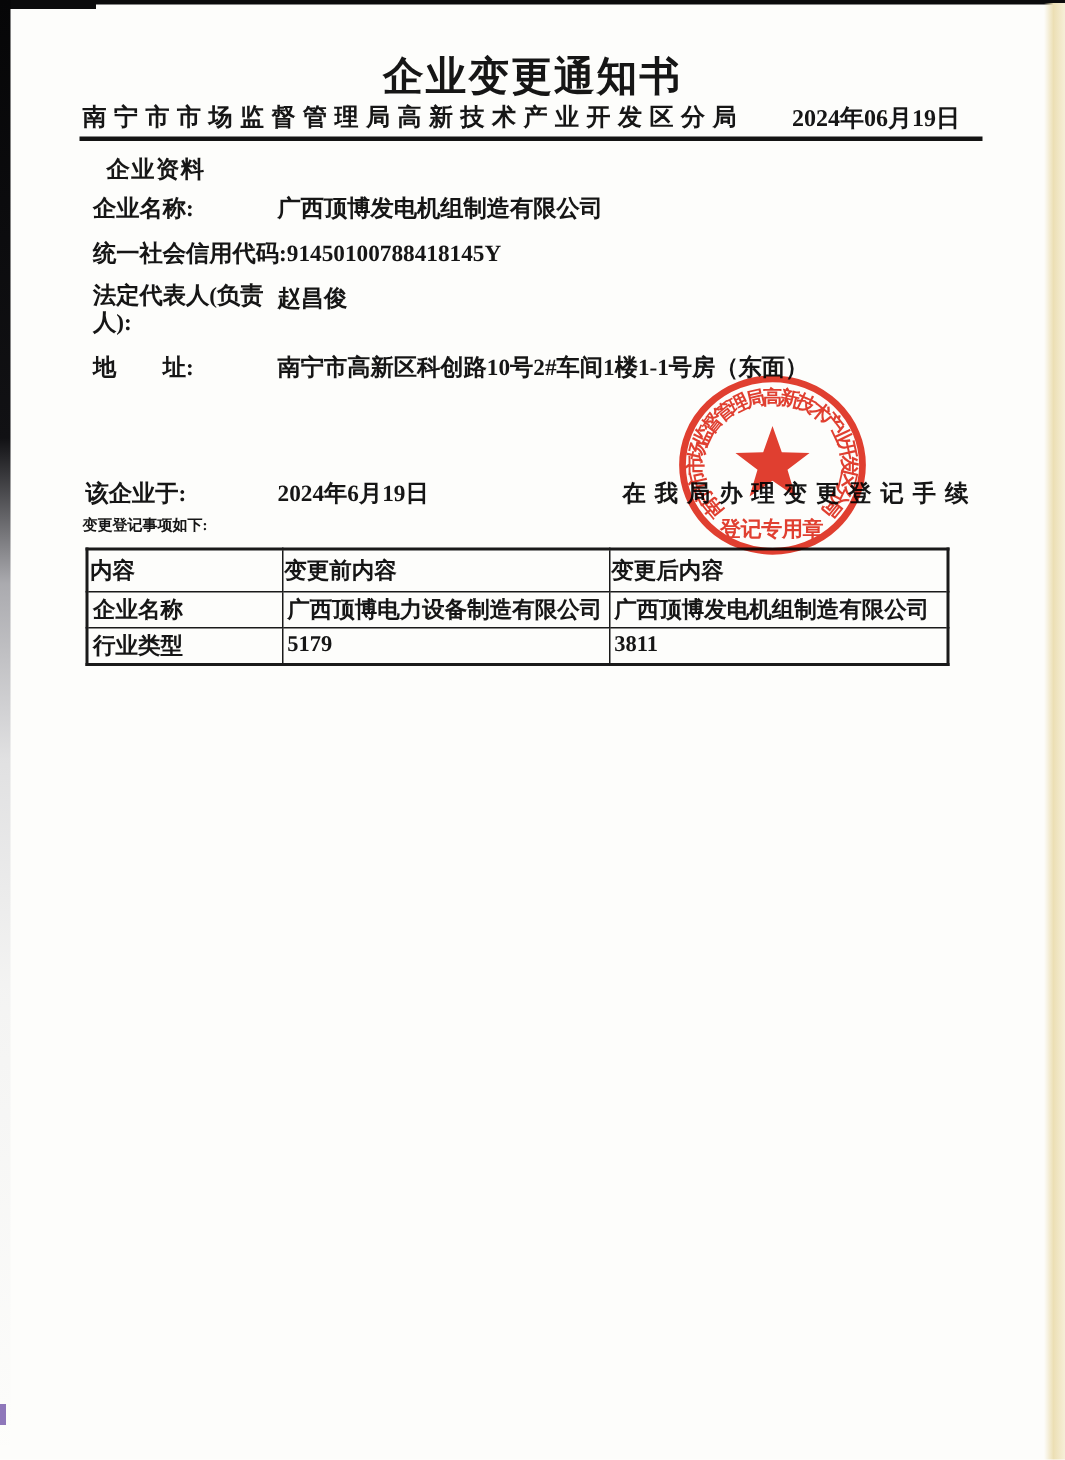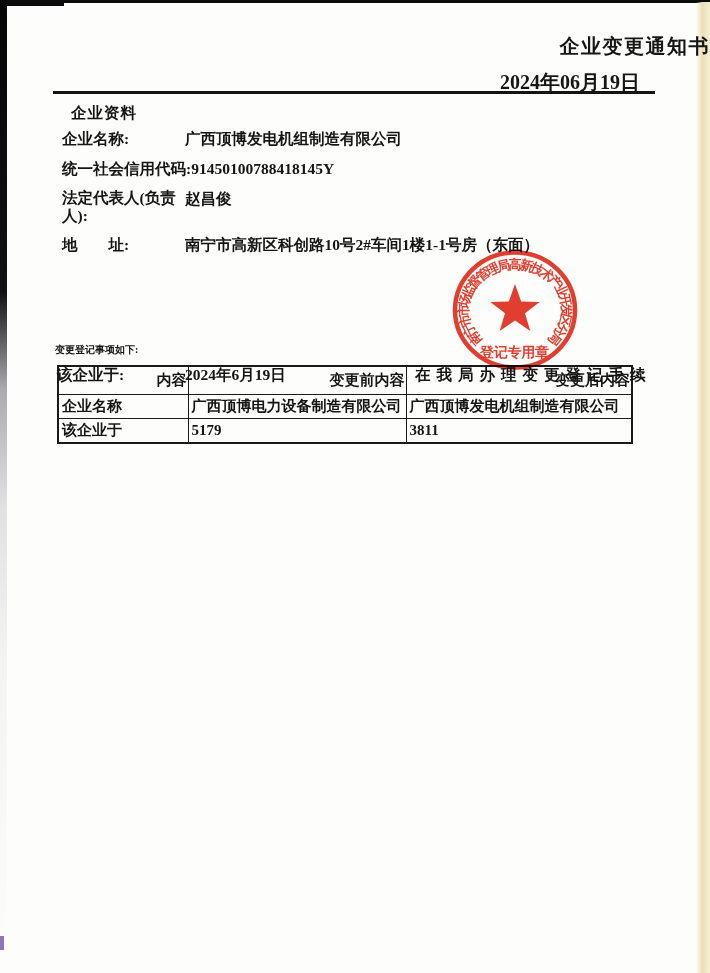--- a/index.html
+++ b/index.html
@@ -19,56 +19,56 @@
     background:linear-gradient(180deg,#060607 0%,#111114 30%,rgba(70,70,82,.45) 40%,
       rgba(95,95,110,.18) 52%,rgba(120,120,135,.07) 68%,rgba(0,0,0,0) 100%);
   }
   .artifact-right {
     position:absolute; top:2px; right:0; width:14px; height:100%;
     background:linear-gradient(90deg,rgba(243,236,210,0) 0%,#ecdfb4 45%,#f6efd8 100%);
   }
   .artifact-speck { position:absolute; left:0; top:936px; width:4px; height:14px; background:#7a5fae; opacity:.85; }
 
   .doc-title {
-    position:absolute; top:33px; left:0; width:100%; text-align:right;
-    font-size:20px; font-weight:700; letter-spacing:1.5px;
+    position:absolute; top:33px; left:0; width:100%; text-align:center;
+    font-size:27px; font-weight:700; letter-spacing:1.5px;
   }
 
   .header-bar { position:absolute; left:53px; top:65px; width:602px; height:26px; border-bottom:3px solid #141414; }
   .issuer     { position:absolute; left:2px;  top:3px; font-size:16px; font-weight:700; letter-spacing:5px; white-space:nowrap; }
-  .issue-date { position:absolute; right:15px; top:4px; font-size:20px; font-weight:700; white-space:nowrap; }
+  .issue-date { position:absolute; right:15px; top:4px; font-size:16px; font-weight:700; white-space:nowrap; }
 
   .section-heading { position:absolute; left:71px; top:103px; font-size:15.5px; font-weight:700; letter-spacing:1px; }
 
   .field-row { position:absolute; left:62px; font-size:15.5px; font-weight:700; white-space:nowrap; }
   .field-row .flabel { display:inline-block; width:123px; }
   .field-row.credit .flabel { width:auto; }
   .field-row.legal .flabel { width:123px; white-space:normal; line-height:18px; vertical-align:top; }
   .field-row.legal .fvalue { display:inline-block; vertical-align:top; }
   .field-row.cdate { left:57px; }
   .field-row.cdate .flabel { width:128px; }
   .field-suffix { position:absolute; left:358px; top:0; letter-spacing:6px; }
 
   .row-name    { top:129px; }
   .row-credit  { top:159px; }
   .row-legal   { top:189px; }
   .row-addr    { top:235px; }
   .row-license { top:263px; }
   .row-capital { top:291px; }
-  .row-cdate   { top:319px;margin-top:46px; }
+  .row-cdate   { top:319px; }
 
   .table-intro { position:absolute; left:55px; top:343px; font-size:10px; font-weight:700; }
 
   .change-table {
     position:absolute; left:57px; top:365px; width:574px;
     border-collapse:collapse; table-layout:fixed;
     font-size:15px; font-weight:700; border:2px solid #1a1a1a;
   }
   .change-table th, .change-table td { border:1.5px solid #1a1a1a; overflow:hidden; white-space:nowrap; }
-  .change-table th { height:25px; text-align:right; font-weight:700; }
+  .change-table th { height:25px; text-align:left; font-weight:700; }
   .change-table td { height:23px; text-align:left; padding:0 0 0 3px; vertical-align:middle; }
 
   .seal {
     position:absolute; left:445px; top:244px; width:140px; height:132px;
     mix-blend-mode:multiply; opacity:.93;
   }
   .seal ellipse { fill:none; stroke:var(--seal-color); stroke-width:4.5; }
   .seal polygon { fill:var(--seal-color); }
   .seal text { fill:var(--seal-color); font-weight:700; font-family:"Liberation Serif","DejaVu Serif",serif; }
   .seal .ring-char { font-size:13px; }
@@ -81,20 +81,21 @@
 
   <div class="artifact-top"></div>
   <div class="artifact-top-left"></div>
   <div class="artifact-left"></div>
   <div class="artifact-right"></div>
   <div class="artifact-speck"></div>
 
   <div class="doc-title">企业变更通知书</div>
 
   <div class="header-bar">
+    <span class="issuer">南宁市市场监督管理局高新技术产业开发区分局</span>
     <span class="issue-date">2024年06月19日</span>
   </div>
 
   <div class="section-heading">企业资料</div>
 
   <div class="field-row row-name">
     <span class="flabel">企业名称:</span><span class="fvalue">广西顶博发电机组制造有限公司</span>
   </div>
 
   <div class="field-row credit row-credit">
@@ -131,21 +132,21 @@
         <th>变更后内容</th>
       </tr>
     </thead>
     <tbody>
       <tr>
         <td>企业名称</td>
         <td>广西顶博电力设备制造有限公司</td>
         <td>广西顶博发电机组制造有限公司</td>
       </tr>
       <tr>
-        <td>该企业于</td>
+        <td>行业类型</td>
         <td>5179</td>
         <td>3811</td>
       </tr>
     </tbody>
   </table>
 
   <svg class="seal" viewBox="0 0 140 132">
     <ellipse cx="70" cy="66" rx="60" ry="57.5"></ellipse>
     <polygon points="70,40 76.2,57.5 94.7,58 80,69.2 85.3,87 70,76.5 54.7,87 60,69.2 45.3,58 63.8,57.5"></polygon>
     <g>

